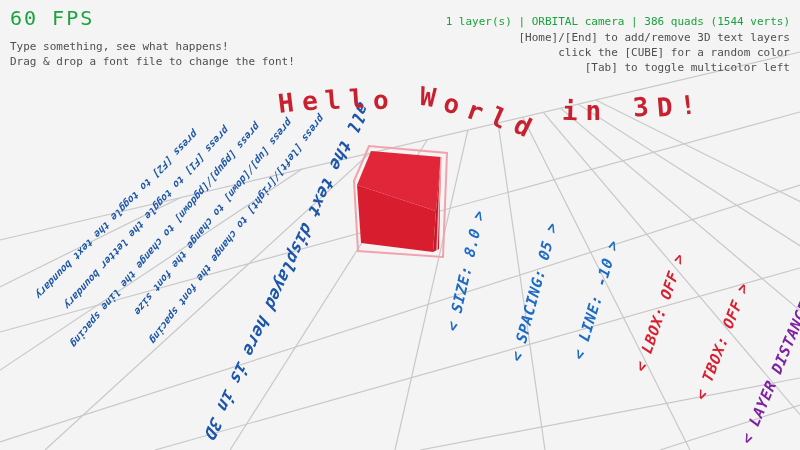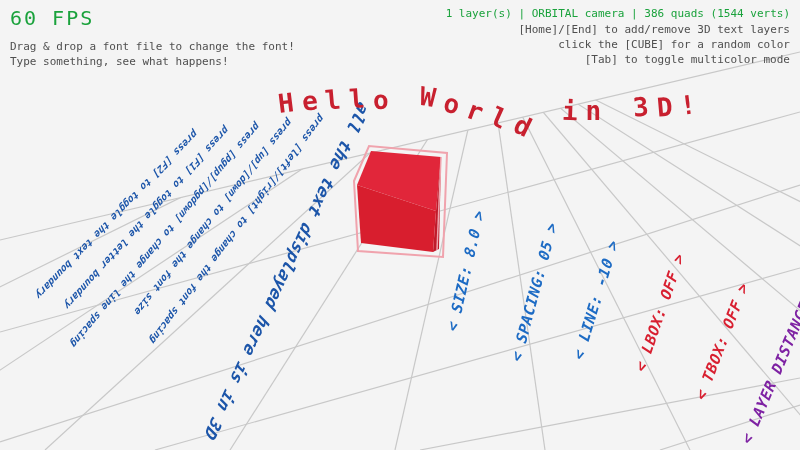--- a/index.html
+++ b/index.html
@@ -2,21 +2,21 @@
 <html><head>
 <meta charset="utf-8">
 <style>
   html,body{margin:0;padding:0;background:#e9e9e9;}
   .app{position:relative;width:800px;height:450px;overflow:hidden;background:#f4f4f4;
        font-family:"DejaVu Sans Mono",monospace;cursor:default;}
   svg#scene-svg{position:absolute;left:0;top:0;}
   
   .hud{position:absolute;top:6px;}
   .hud-left{left:10px;text-align:left;}
-  .hud-right{right:10px;text-align:right;}
+  .hud-right{right:10px;text-align:right;margin-top:8px;}
   .fps{font-size:20px;font-weight:normal;letter-spacing:2px;color:#1aa23c;margin-bottom:9px;}
   .hint{font-size:11px;line-height:15px;color:#4f4f4f;}
   .spaced{margin-top:18px;}
   .status{font-size:11px;line-height:16px;color:#1aa23c;}
   
   .inst3d{position:absolute;font-size:10px;font-weight:bold;color:#1c55a9;
           white-space:nowrap;transform-origin:0 50%;}
   .param3d{position:absolute;font-size:15px;font-weight:bold;letter-spacing:0.5px;
            white-space:nowrap;transform-origin:0 50%;}
   .bigtext{position:absolute;left:372px;top:112px;font-size:17px;font-weight:bold;
@@ -75,24 +75,24 @@
       <div class="param3d" style="color: rgb(216, 31, 48); left: 700px; top: 390px; transform: rotate(-69deg) skewX(-14deg);">&lt; TBOX: OFF &gt;</div>
       <div class="param3d" style="color: rgb(126, 34, 163); left: 746px; top: 434px; transform: rotate(-67deg) skewX(-14deg);">&lt; LAYER DISTANCE: 0010 &gt;</div>
     </div>
 
   <div class="bigtext">all the text displayed here is in 3D</div>
 
   <div class="headline" id="headline"><span style="transform: translateY(-6px) rotate(-7deg);">H</span><span style="transform: translateY(-8px) rotate(-6deg);">e</span><span style="transform: translateY(-9px) rotate(-5deg);">l</span><span style="transform: translateY(-10px) rotate(-4deg);">l</span><span style="transform: translateY(-9px) rotate(-2deg);">o</span><span style="transform: translateY(-8px) rotate(0deg);"> </span><span style="transform: translateY(-12px) rotate(8deg);">W</span><span style="transform: translateY(-5px) rotate(14deg);">o</span><span style="transform: translateY(2px) rotate(20deg);">r</span><span style="transform: translateY(9px) rotate(24deg);">l</span><span style="transform: translateY(17px) rotate(26deg);">d</span><span style="transform: translateY(10px) rotate(14deg);"> </span><span style="transform: translateY(2px) rotate(2deg);">i</span><span style="transform: translateY(2px) rotate(0deg);">n</span><span style="transform: translateY(0px) rotate(-2deg);"> </span><span style="transform: translateY(-2px) rotate(-5deg);">3</span><span style="transform: translateY(-2px) rotate(-5deg);">D</span><span style="transform: translateY(-4px) rotate(-7deg);">!</span></div>
 
   <div class="hud hud-left">
     <div class="fps">60 FPS</div>
+    <div class="hint">Type something, see what happens!</div>
     <div class="hint">Drag &amp; drop a font file to change the font!</div>
-    <div class="hint">Type something, see what happens!</div>
   </div>
 
   <div class="hud hud-right">
     <div class="status">1 layer(s) | ORBITAL camera |  386 quads (1544 verts)</div>
     <div class="hint">[Home]/[End] to add/remove 3D text layers</div>
     <div class="hint">click the [CUBE] for a random color</div>
-    <div class="hint">[Tab] to toggle multicolor mode</div>
+    <div class="hint">[Tab] to toggle multicolor left</div>
   </div>
 
 </div>
 
 </body></html>

